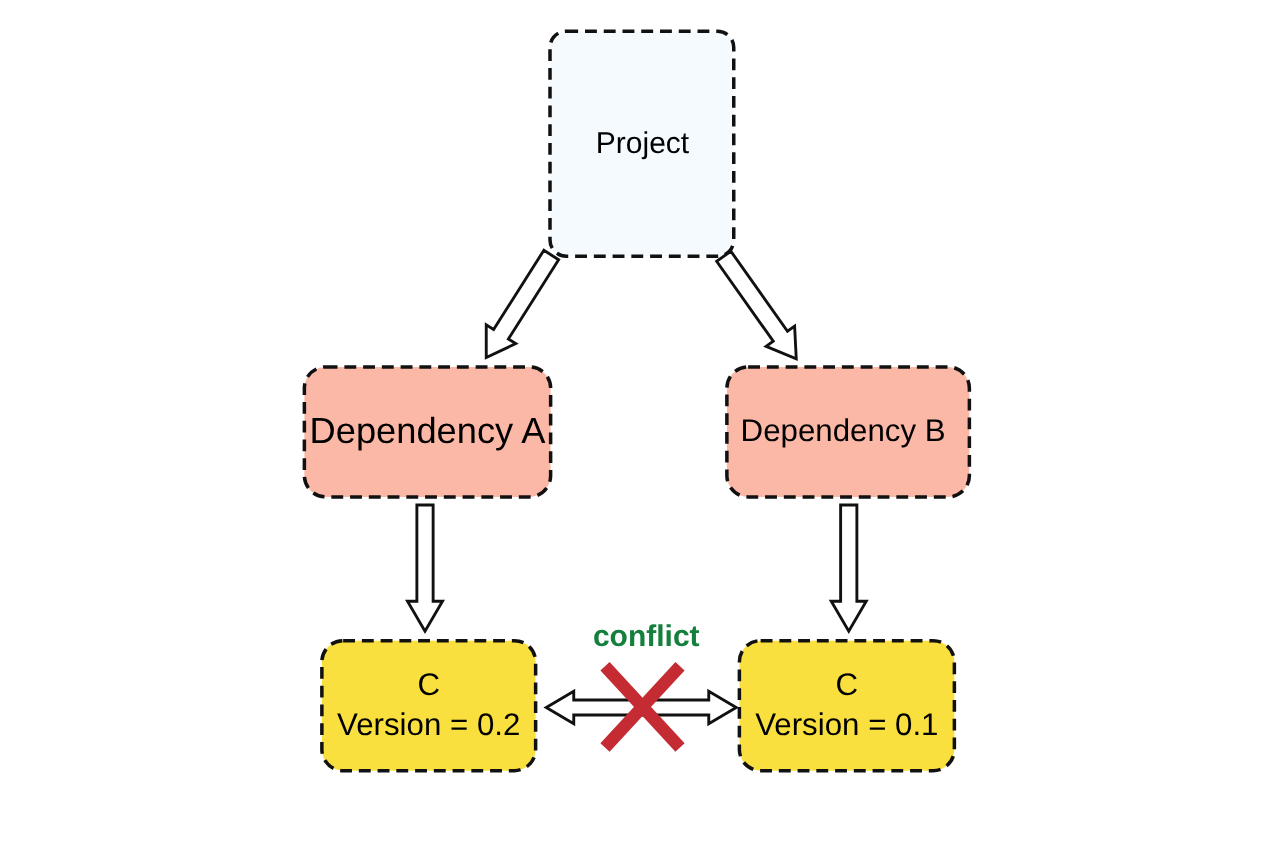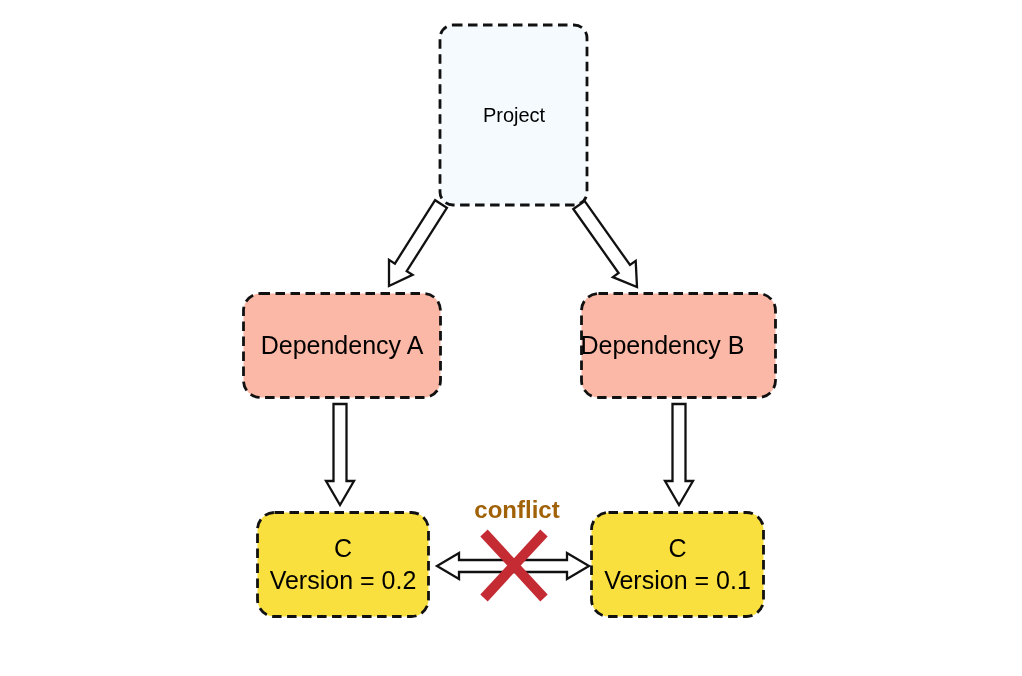--- a/index.html
+++ b/index.html
@@ -9,23 +9,23 @@
     font-family: "Liberation Sans", sans-serif;
     position: relative; overflow: hidden;
   }
   .canvas { position: absolute; left: 0; top: 0; width: 1022px; height: 676px; }
   svg.layer { position: absolute; left: 0; top: 0; }
   .node-label {
     position: absolute; display: flex; flex-direction: column;
     align-items: center; justify-content: center;
     color: #000; text-align: center; white-space: nowrap;
   }
-  .project-label { left: 439px; top: 24px;  width: 150px; height: 182px; font-size: 20px; }
-  .dep-a-label   { left: 242px; top: 292px; width: 200px; height: 107px; font-size: 25px; }
-  .dep-b-label   { left: 564px; top: 292px; width: 197px; height: 107px; font-size: 25px; }
+  .project-label { left: 439px; top: 24px;  width: 150px; height: 182px; font-size: 24px; }
+  .dep-a-label   { left: 242px; top: 292px; width: 200px; height: 107px; font-size: 29px; }
+  .dep-b-label   { left: 576px; top: 292px; width: 197px; height: 107px; font-size: 25px; }
   .c1-label      { left: 256px; top: 511px; width: 174px; height: 107px; font-size: 25px; line-height: 1.25; }
   .c2-label      { left: 590px; top: 511px; width: 175px; height: 107px; font-size: 25px; line-height: 1.25; }
   .conflict-label {
     position: absolute; left: 437px; top: 496px; width: 160px;
     text-align: center; font-size: 24px; font-weight: bold;
   }
   .node-box { stroke: #111111; stroke-width: 2.8; stroke-dasharray: 9.5 5.5; }
   .hollow-arrow { fill: #ffffff; stroke: #111111; stroke-width: 2.3; stroke-linejoin: miter; }
   .cross-line { stroke-width: 10; stroke-linecap: butt; fill: none; }
 </style>
@@ -69,15 +69,15 @@
   <div class="node-label c1-label">
     <span>C</span>
     <span>Version = 0.2</span>
   </div>
 
   <div class="node-label c2-label">
     <span>C</span>
     <span>Version = 0.1</span>
   </div>
 
-  <div class="conflict-label" style="color: #a16207;">conflict</div>
+  <div class="conflict-label" style="color: #15803d;">conflict</div>
 
 </div>
 
 </body></html>

